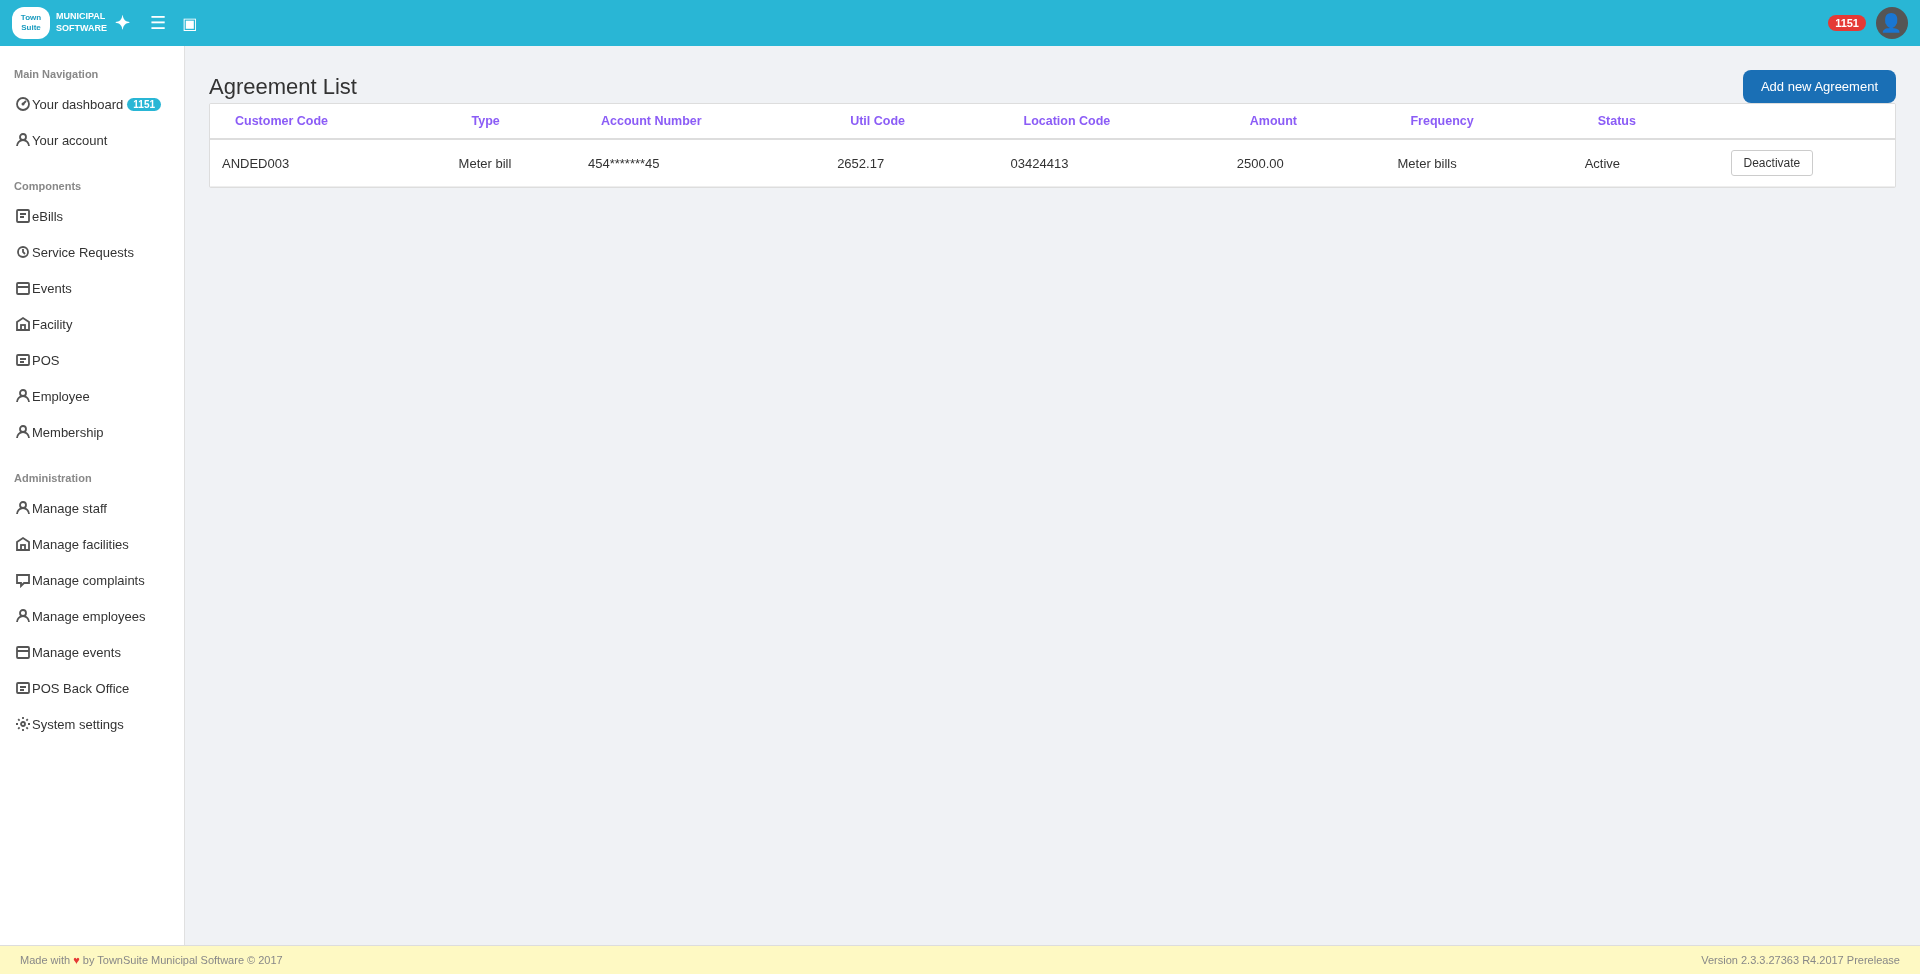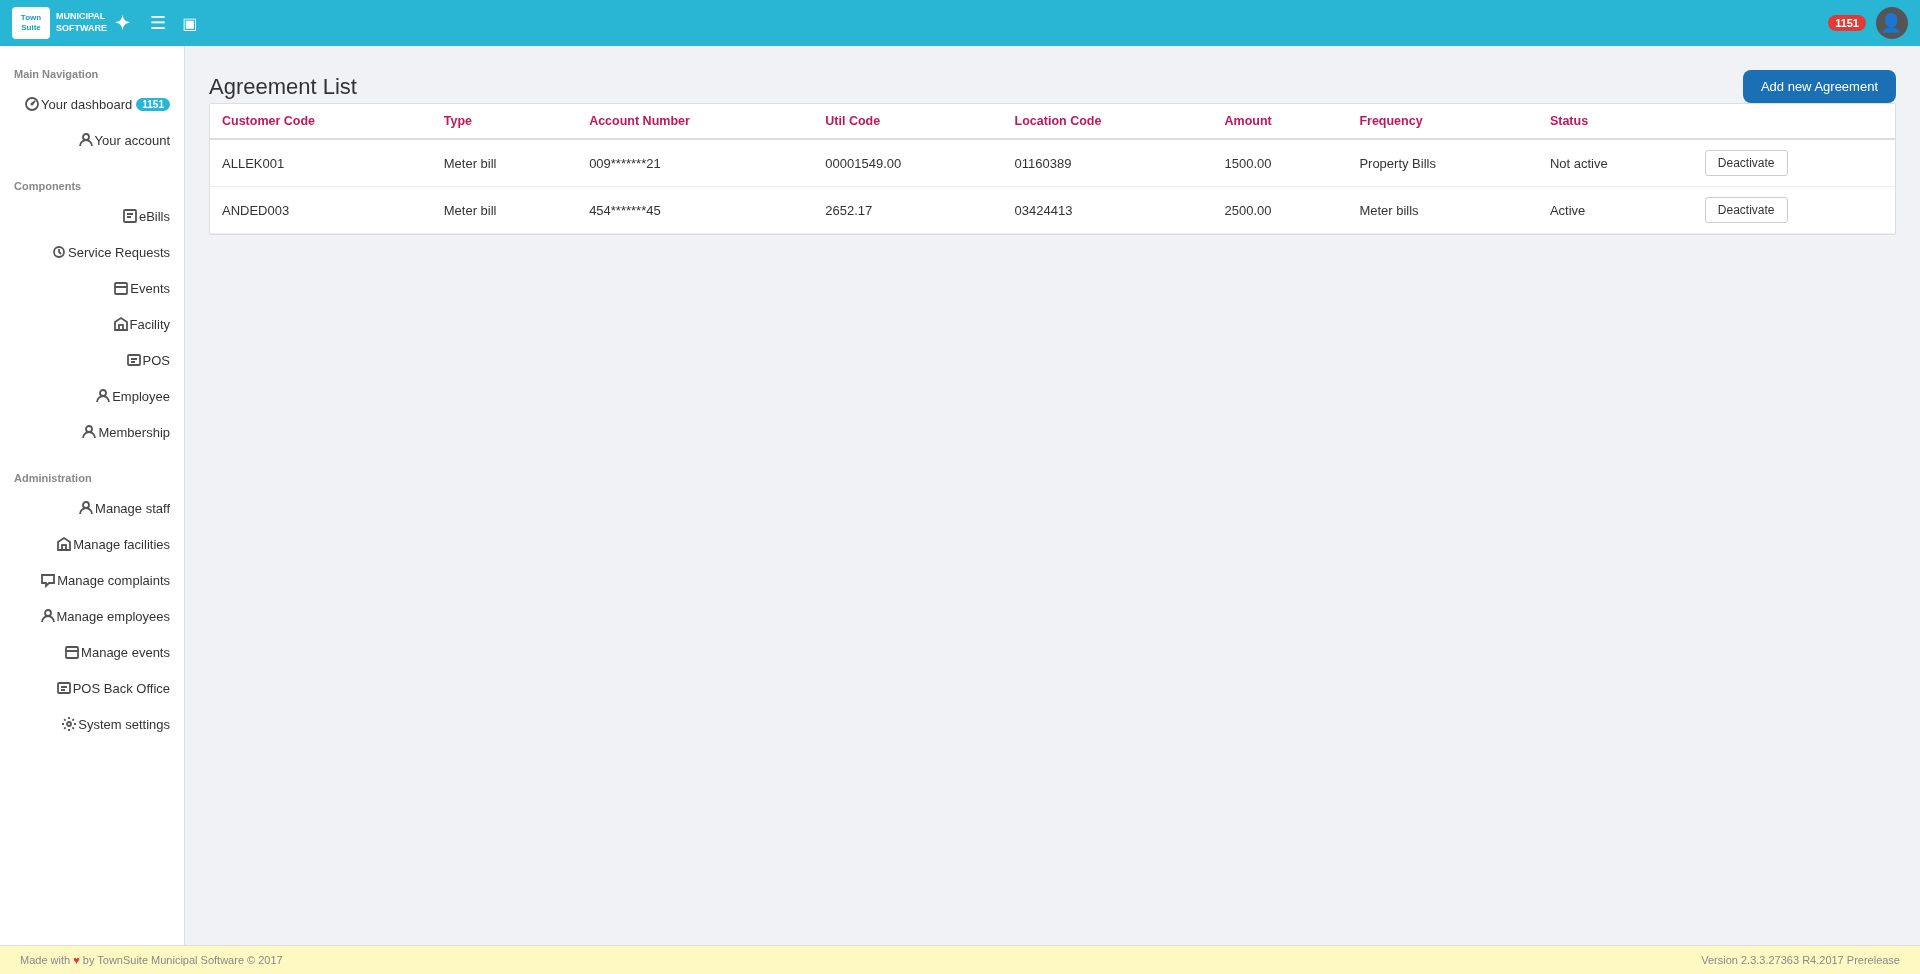--- a/index.html
+++ b/index.html
@@ -20,21 +20,21 @@
       display: flex;
       align-items: center;
       gap: 6px;
       color: white;
       font-weight: bold;
       font-size: 13px;
       margin-right: 20px;
     }
     .logo-box {
       background: white;
-      border-radius: 4px;
+      border-radius: 12px;
       width: 38px;
       height: 32px;
       display: flex;
       align-items: center;
       justify-content: center;
       font-size: 10px;
       font-weight: bold;
       color: #29b6d5;
       line-height: 1.1;
       text-align: center;
@@ -99,21 +99,20 @@
       text-transform: none;
     }
     .sidebar-item {
       display: flex;
       align-items: center;
       padding: 9px 14px;
       cursor: pointer;
       color: #333;
       font-size: 13px;
       text-decoration: none;
-      justify-content: flex-end;
     }
     .sidebar-item .icon {
       width: 18px;
       height: 18px;
       display: flex;
       align-items: center;
       justify-content: center;
       color: #555;
       font-size: 15px;
       flex-shrink: 0;
@@ -165,24 +164,24 @@
     }
     .data-table {
       width: 100%;
       border-collapse: collapse;
     }
     .data-table thead tr {
       background: white;
       border-bottom: 2px solid #ddd;
     }
     .data-table th {
-      padding: 10px 12px;
+      padding: 10px 25px;
       text-align: left;
       font-weight: 600;
-      color: #be185d;
+      color: #8b5cf6;
       font-size: 12.5px;
       white-space: nowrap;
     }
     .data-table td {
       padding: 10px 12px;
       color: #333;
       font-size: 13px;
       border-bottom: 1px solid #eee;
     }
     .btn-deactivate {
@@ -422,31 +421,20 @@
             <th>Account Number</th>
             <th>Util Code</th>
             <th>Location Code</th>
             <th>Amount</th>
             <th>Frequency</th>
             <th>Status</th>
             <th></th>
           </tr>
         </thead>
         <tbody id="table-body">
-        <tr>
-      <td>ALLEK001</td>
-      <td>Meter bill</td>
-      <td>009*******21</td>
-      <td>00001549.00</td>
-      <td>01160389</td>
-      <td>1500.00</td>
-      <td>Property Bills</td>
-      <td>Not active</td>
-      <td><button class="btn-deactivate">Deactivate</button></td>
-    </tr>
             <tr>
       <td>ANDED003</td>
       <td>Meter bill</td>
       <td>454*******45</td>
       <td>2652.17</td>
       <td>03424413</td>
       <td>2500.00</td>
       <td>Meter bills</td>
       <td>Active</td>
       <td><button class="btn-deactivate">Deactivate</button></td>

